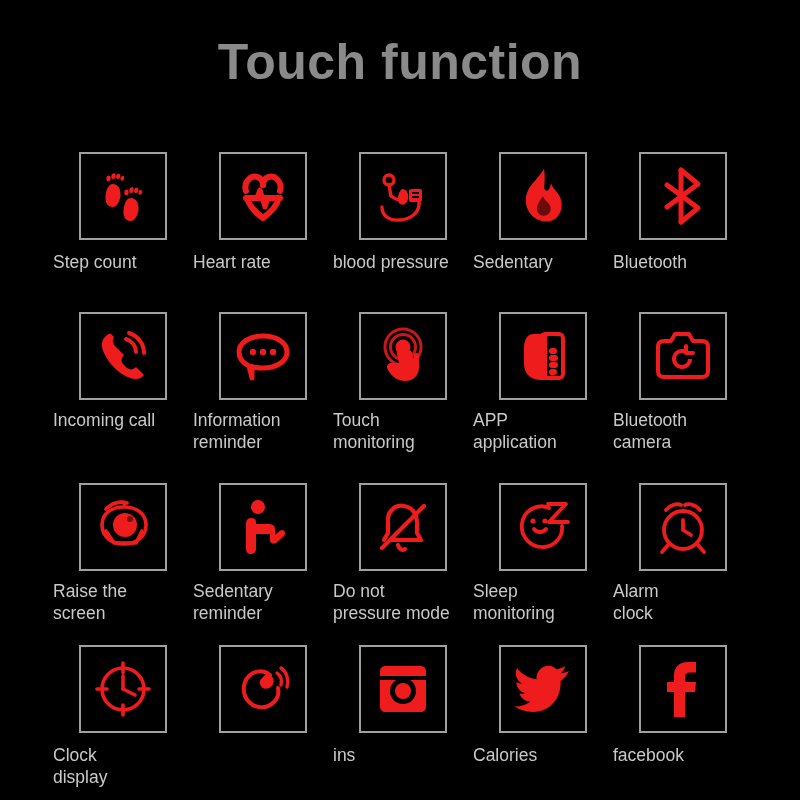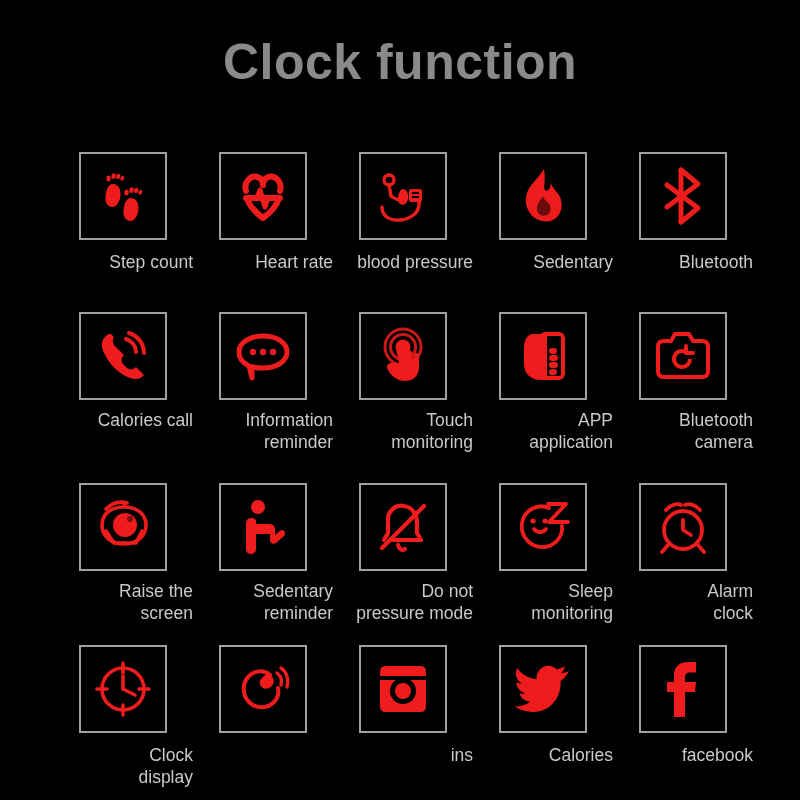--- a/index.html
+++ b/index.html
@@ -48,35 +48,35 @@
     background: #000000;
     display: flex;
     align-items: center;
     justify-content: center;
     flex: none;
   }
   .icon-box svg { display: block; }
   .cell-label {
     margin-top: 11px;
     width: 140px;
-    text-align: right;
+    text-align: left;
     color: #c9c9c9;
     font-size: 17.5px;
     line-height: 22px;
     white-space: pre-line;
   }
   
   .r2 .cell-label, .r3 .cell-label { margin-top: 9px; }
 </style>
 </head>
 <body>
 
 <div id="page">
 
-  <div id="page-title">Clock function</div>
+  <div id="page-title">Touch function</div>
 
   <div id="grid">
 
     <div class="cell r1">
       <div class="icon-box">
         <svg width="60" height="60" viewBox="0 0 60 60">
           <g fill="#ee1c1c">
             <path d="M20 18c5 0 8 5 7.5 11.5C27 35 24 41 19.5 41 15 41 12 37 12.5 31 13 24.5 15 18 20 18z"></path>
             <ellipse cx="15.5" cy="12.5" rx="2.2" ry="3"></ellipse>
             <ellipse cx="20.5" cy="10.2" rx="2.2" ry="2.9" transform="rotate(8 20.5 10.2)"></ellipse>
@@ -158,21 +158,21 @@
       <div class="icon-box">
         <svg width="60" height="60" viewBox="0 0 60 60">
           <path fill="#ee1c1c" d="M12 11 C8 15, 8 20, 11 27 C16 38, 26 48, 37 52 C43 54, 48 53, 51 49 L43 41 C40 44, 37 44, 34 42 L30 38 C28 35, 28 32, 31 29 L22 20 C20 18, 19 14, 21 11 L18 8 C16 7, 14 9, 12 11z"></path>
           <g fill="none" stroke="#ee1c1c" stroke-width="4" stroke-linecap="round">
             <path d="M33 13 C39 15, 43 20, 43 26"></path>
             <path d="M36 7 C45 10, 51 18, 51 27"></path>
             <path d="M39 1.5 C51 5, 58 16, 58 27" opacity="0"></path>
           </g>
         </svg>
       </div>
-      <div class="cell-label">Calories call</div>
+      <div class="cell-label">Incoming call</div>
     </div>
 
     <div class="cell r2">
       <div class="icon-box">
         <svg width="62" height="58" viewBox="0 0 62 58">
           <g fill="none" stroke="#ee1c1c" stroke-width="5" stroke-linejoin="round">
             <path d="M31 9 C45 9, 55 16, 55 25 C55 34, 45 41, 31 41 C27 41, 23 40.5, 20 39.5 L20 51 L17 39 C11 36, 7 31, 7 25 C7 16, 17 9, 31 9z"></path>
           </g>
           <g fill="#ee1c1c">
             <circle cx="21" cy="25" r="3.2"></circle>

